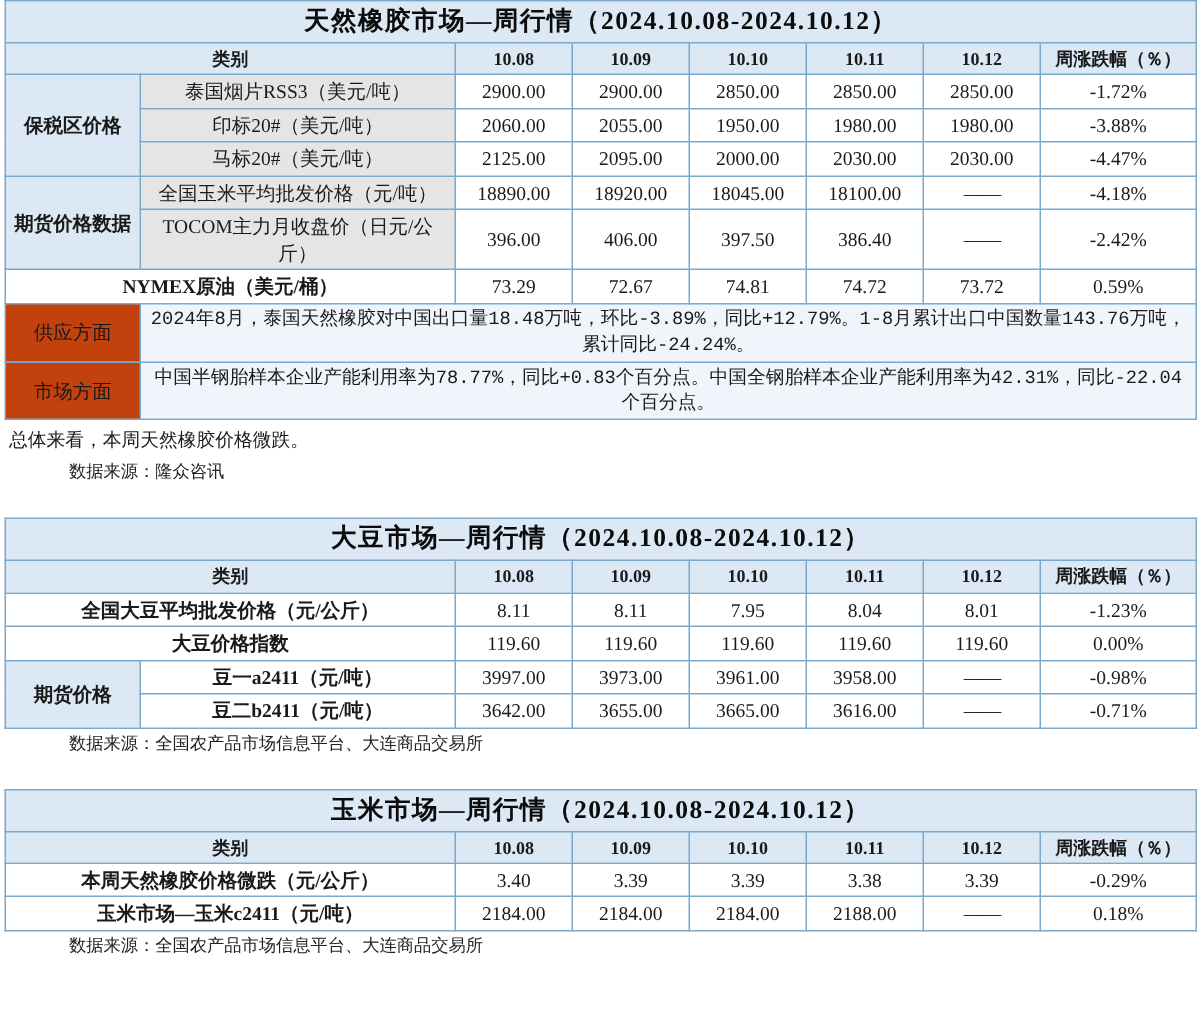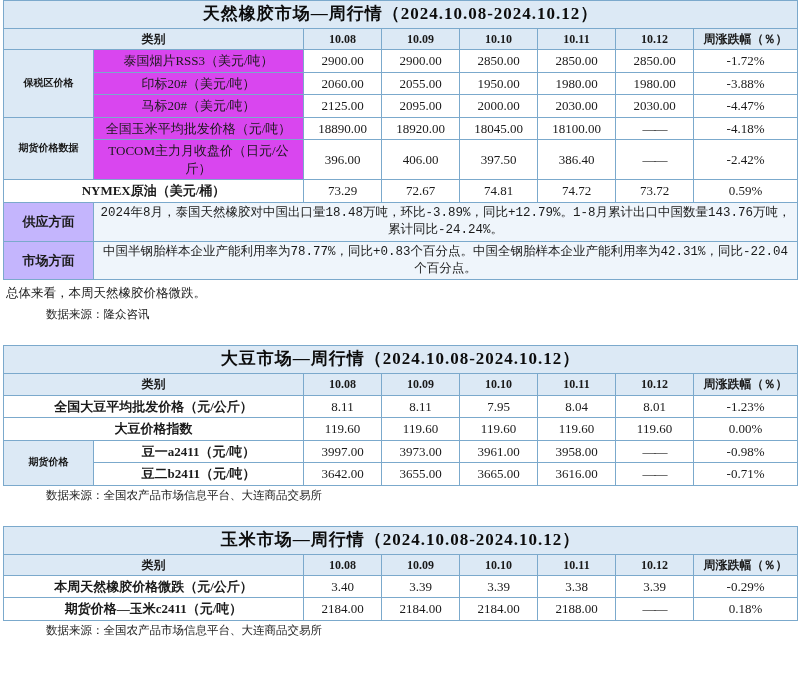--- a/index.html
+++ b/index.html
@@ -44,40 +44,39 @@
   }
   .hdr-row td {
     background: #dce9f5;
     font-weight: bold;
     font-size: 12px;
     padding: 5px 3px;
   }
   .lbl {
     background: #dce9f5;
     font-weight: bold;
-    font-size: 10px;
-    font-family: Liberation Mono, monospace;
+    font-size: 13px;
   }
   .subname {
-    background: #d946ef;
+    background: #e5e5e5;
     font-size: 13px;
   }
   .num {
     background: #ffffff;
     font-size: 13px;
     font-family: "Liberation Serif", serif;
   }
   .wide-name {
     background: #ffffff;
     font-weight: bold;
     font-size: 13px;
   }
   .para-lbl {
-    background: #c4b5fd;
-    font-weight: bold;
+    background: #c2410c;
+    font-weight: normal;
     font-size: 13px;
     width: 78px;
   }
   .para-body {
     background: #eff5fb;
     text-align: left;
     font-size: 12.5px;
     padding: 7px 8px;
     line-height: 1.6;
     font-family: Liberation Mono, monospace;
@@ -296,21 +295,21 @@
     <tr>
       <td class="wide-name">本周天然橡胶价格微跌（元/公斤）</td>
       <td class="num">3.40</td>
       <td class="num">3.39</td>
       <td class="num">3.39</td>
       <td class="num">3.38</td>
       <td class="num">3.39</td>
       <td class="num">-0.29%</td>
     </tr>
     <tr>
-      <td class="wide-name">期货价格—玉米c2411（元/吨）</td>
+      <td class="wide-name">玉米市场—玉米c2411（元/吨）</td>
       <td class="num">2184.00</td>
       <td class="num">2184.00</td>
       <td class="num">2184.00</td>
       <td class="num">2188.00</td>
       <td class="num dash">——</td>
       <td class="num">0.18%</td>
     </tr>
   </tbody>
     </table>
 

